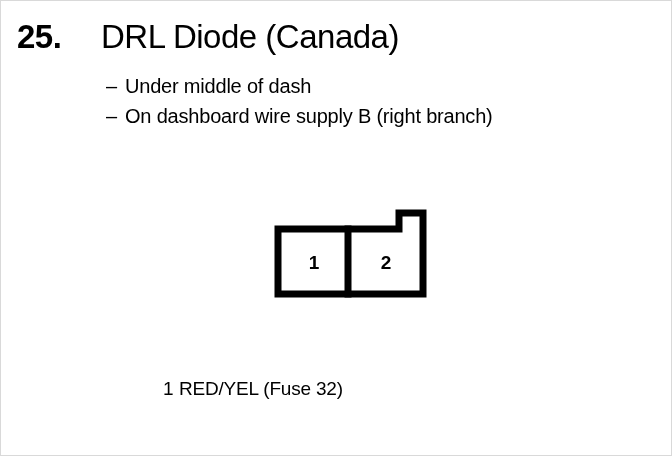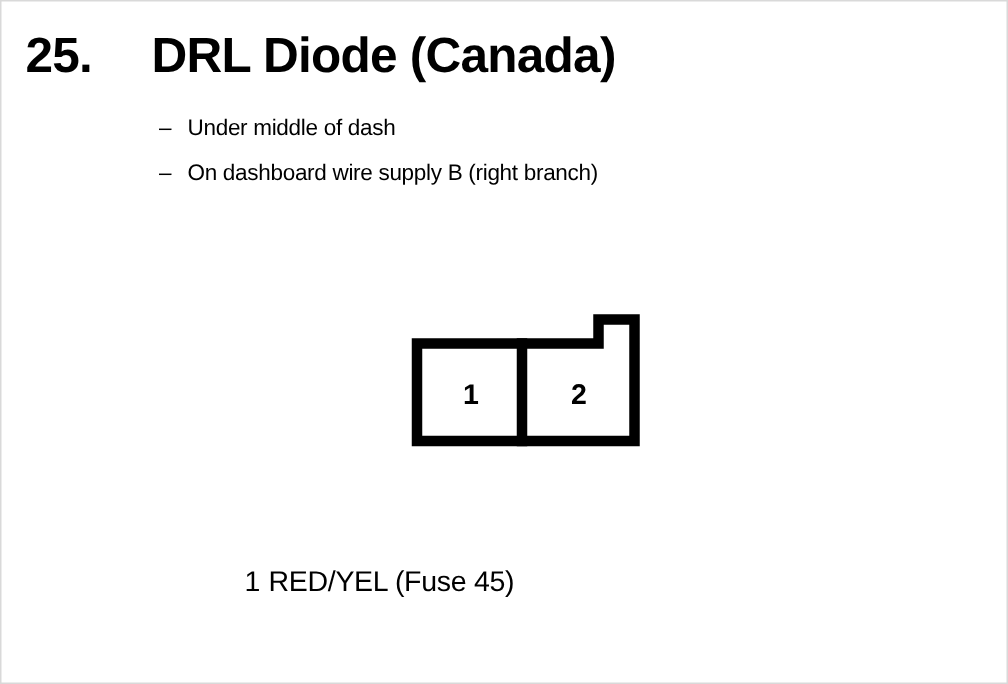--- a/index.html
+++ b/index.html
@@ -40,35 +40,35 @@
     font-size: 33px;
     font-weight: bold;
     line-height: 40px;
     letter-spacing: -0.5px;
   }
   .page-title {
     position: absolute;
     left: 100px;
     top: 0;
     font-size: 33px;
-    font-weight: bold;
+    font-weight: normal;
     line-height: 40px;
     letter-spacing: -0.5px;
     white-space: nowrap;
   }
 
   
   .notes {
     position: absolute;
     left: 105px;
     top: 70px;
     width: 540px;
   }
   .note-line {
-    font-size: 15px;
+    font-size: 20px;
     line-height: 30px;
     white-space: nowrap;
     letter-spacing: -0.2px;
   }
   .note-dash {
     display: inline-block;
     width: 19px;
   }
 
   
@@ -140,17 +140,17 @@
       <line x1="82" y1="28" x2="82" y2="93" stroke="#000000" stroke-width="7" stroke-linecap="square"></line>
 
       <text class="cavity-number" x="48" y="68" text-anchor="middle">1</text>
 
       <text class="cavity-number" x="120" y="68" text-anchor="middle">2</text>
     </svg>
   </div>
 
   <div class="legend">
     <div class="legend-line">
-      <span class="legend-pin">1</span><span>RED/YEL (Fuse 45)</span>
+      <span class="legend-pin">1</span><span>RED/YEL (Fuse 32)</span>
     </div>
   </div>
 
 </div>
 
 </body></html>

